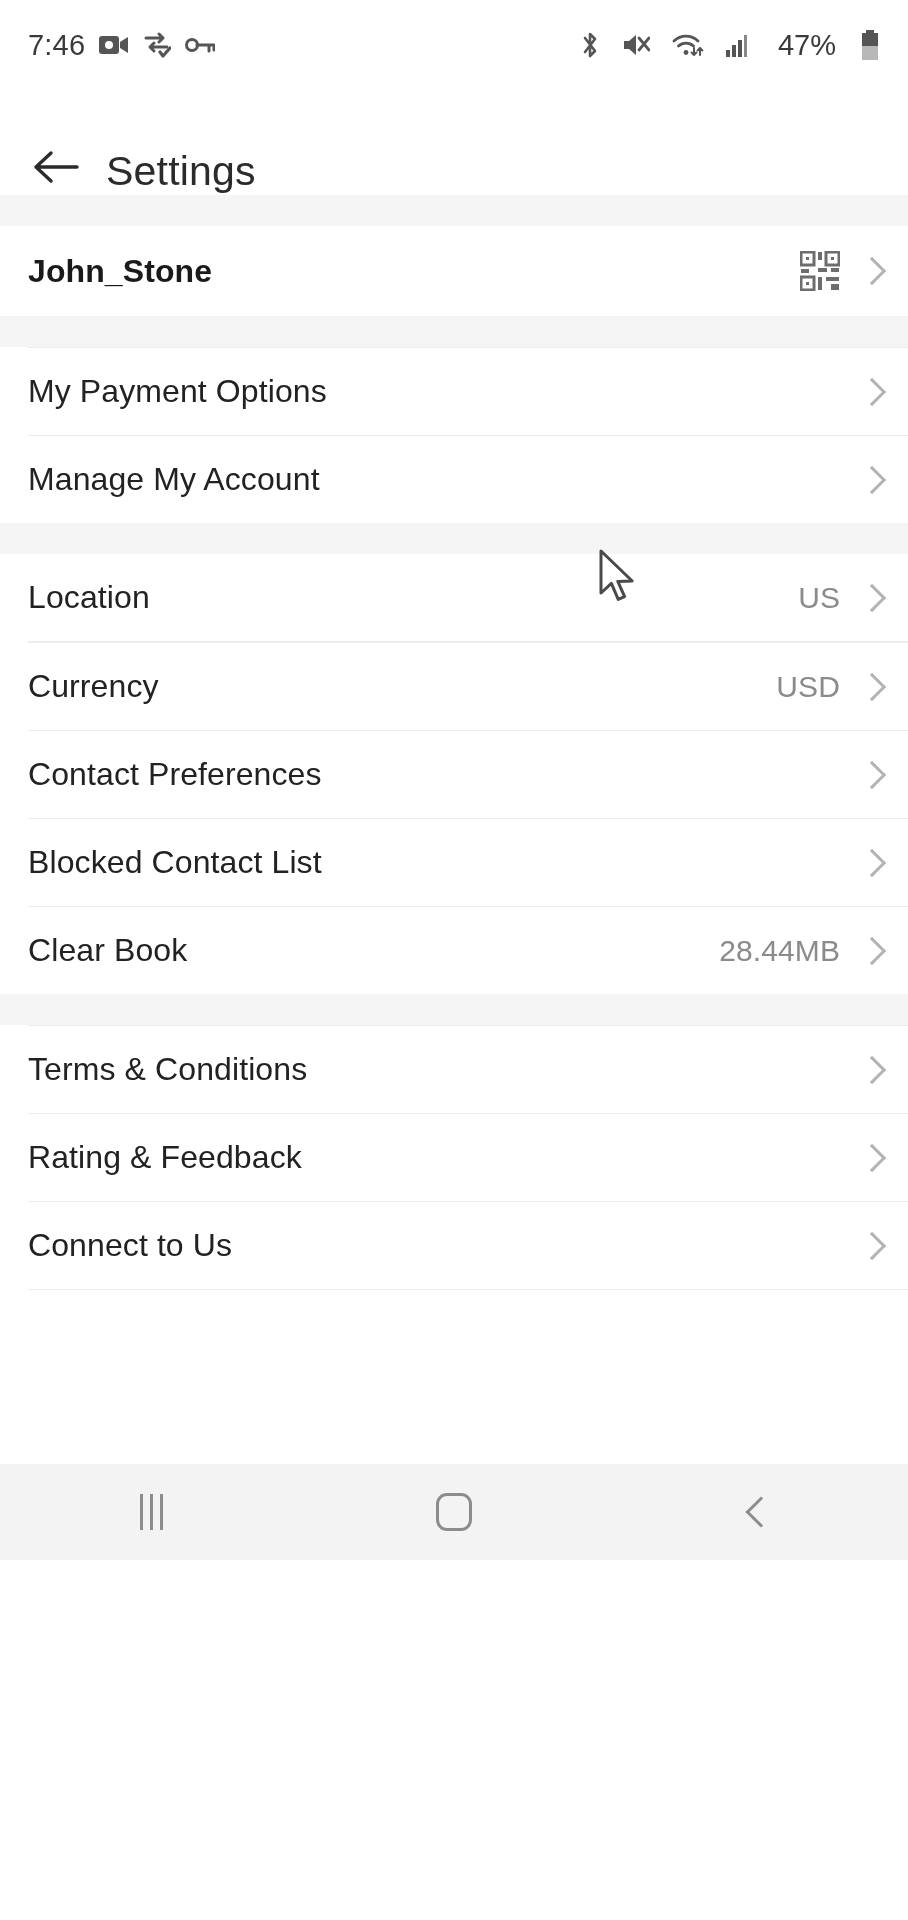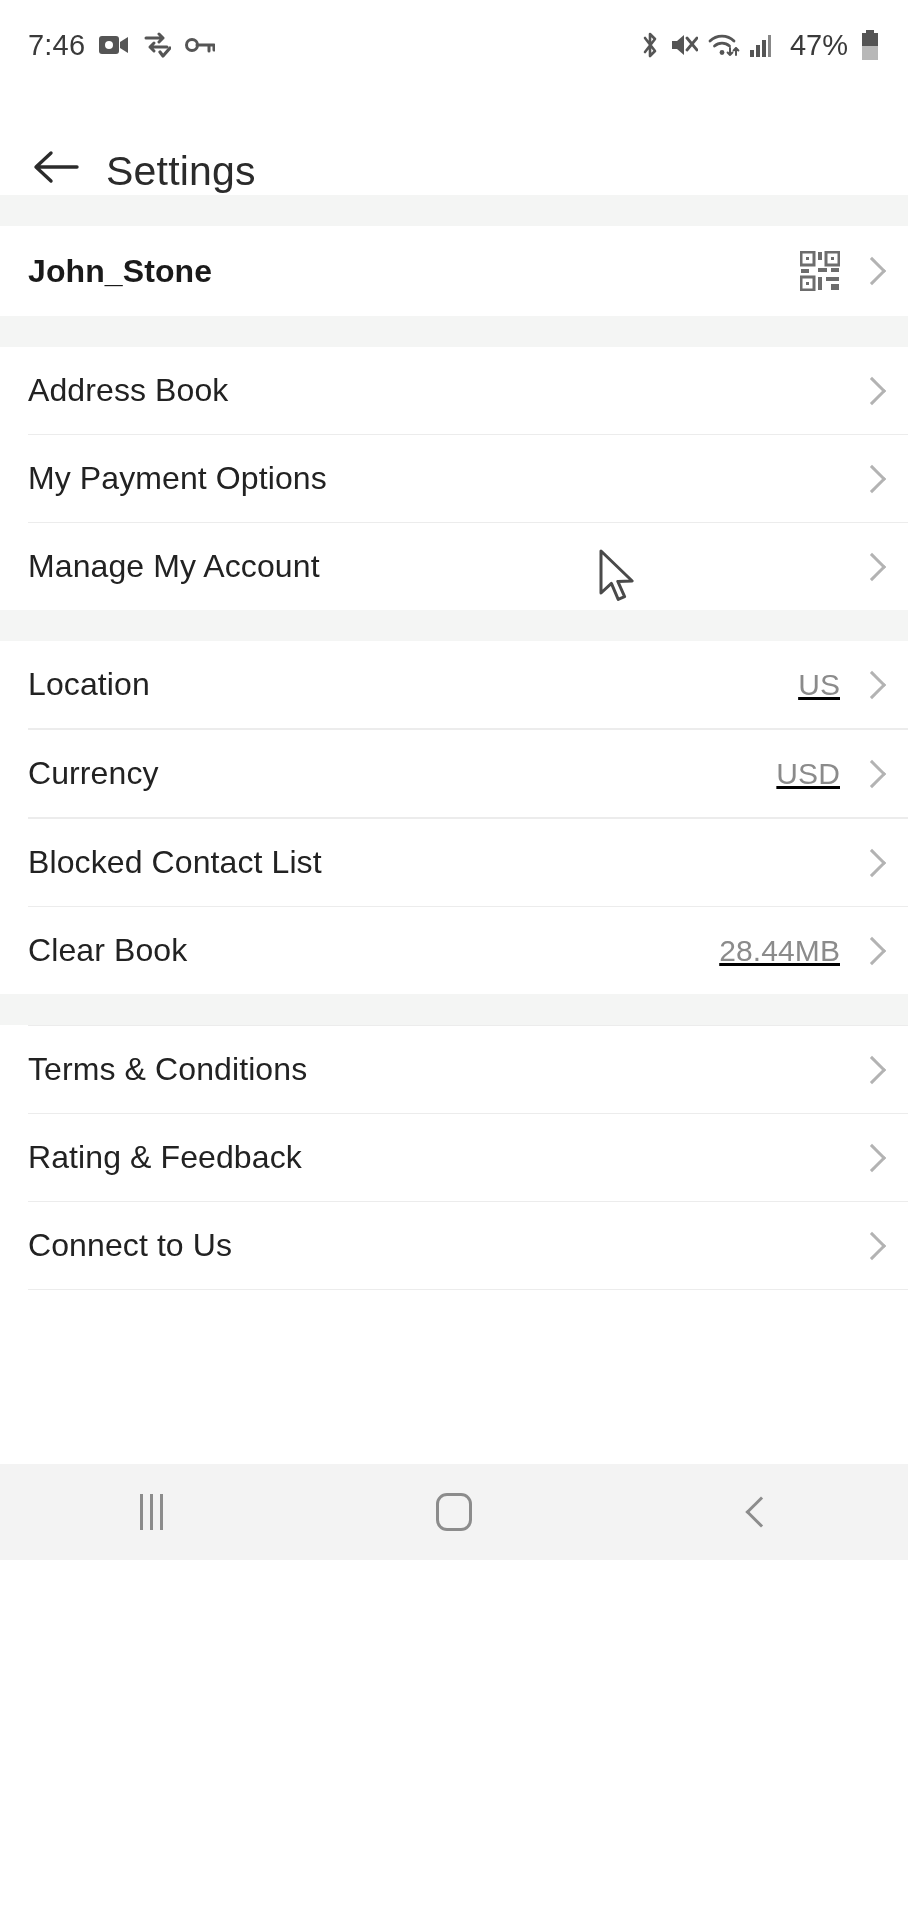--- a/index.html
+++ b/index.html
@@ -24,21 +24,21 @@
     background:#ffffff;
     flex:0 0 auto;
   }
   .sb-left { display:flex; align-items:center; gap:14px; }
   .sb-time {
     font-size:29px; color:#3a3a3a; letter-spacing:.2px;
     font-family:"Liberation Sans", sans-serif;
   }
   .sb-right {
     margin-left:auto;
-    display:flex; align-items:center; gap:10px;
+    display:flex; align-items:center; gap:22px;
   }
   .sb-pct { font-size:29px; color:#3a3a3a; margin:0 2px 0 6px; }
   .ico { display:inline-flex; align-items:center; justify-content:center; }
 
   
   .header {
     height:105px;
     display:flex; align-items:flex-end;
     padding-left:28px;
     background:#ffffff;
@@ -67,21 +67,21 @@
     padding:0 28px 0 28px;
     background:#ffffff;
   }
   .row.tall { height:90px; }
   .row-label {
     font-size:32px; color:#222222; font-weight:400; letter-spacing:.1px;
   }
   .row-label.bold { font-weight:700; color:#1a1a1a; }
   .row-right {
     margin-left:auto;
-    display:flex; align-items:center; gap:20px;text-decoration:underline;
+    display:flex; align-items:center; gap:20px;
   }
   .row-value {
     font-size:30px; color:#8b8b8b; letter-spacing:.1px;
   }
   .divider {
     height:1px; background:#ececec;
     margin-left:28px; margin-right:0;
   }
 
   
@@ -251,26 +251,20 @@
             </svg>
           </span>
           <span class="chev"></span>
         </div>
       </div>
     </div>
 
     <div class="gap"></div>
 
     <div class="section">
-      <div class="row">
-        <span class="row-label">Address Book</span>
-        <div class="row-right">
-          <span class="chev"></span>
-        </div>
-      </div>
       <div class="divider"></div>
 
       <div class="row">
         <span class="row-label">My Payment Options</span>
         <div class="row-right">
           <span class="chev"></span>
         </div>
       </div>
       <div class="divider"></div>
 
@@ -298,20 +292,27 @@
 
       <div class="row">
         <span class="row-label">Currency</span>
         <div class="row-right">
           <span class="row-value">USD</span>
           <span class="chev"></span>
         </div>
       </div>
       <div class="divider"></div>
 
+      <div class="row">
+        <span class="row-label">Contact Preferences</span>
+        <div class="row-right">
+          <span class="row-value"></span>
+          <span class="chev"></span>
+        </div>
+      </div>
       <div class="divider"></div>
 
       <div class="row">
         <span class="row-label">Blocked Contact List</span>
         <div class="row-right">
           <span class="row-value"></span>
           <span class="chev"></span>
         </div>
       </div>
       <div class="divider"></div>

